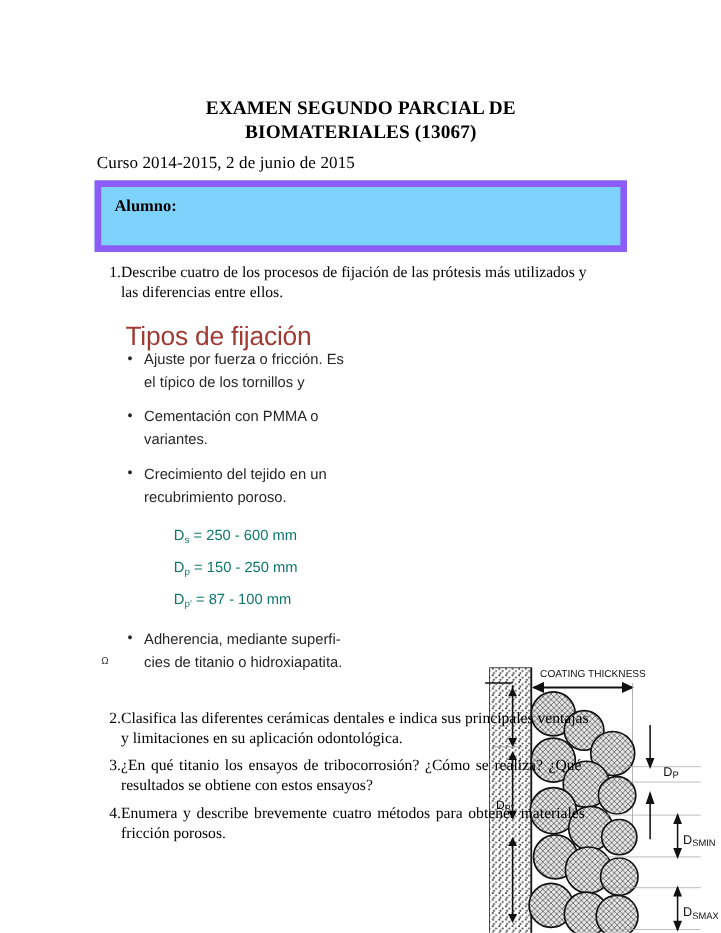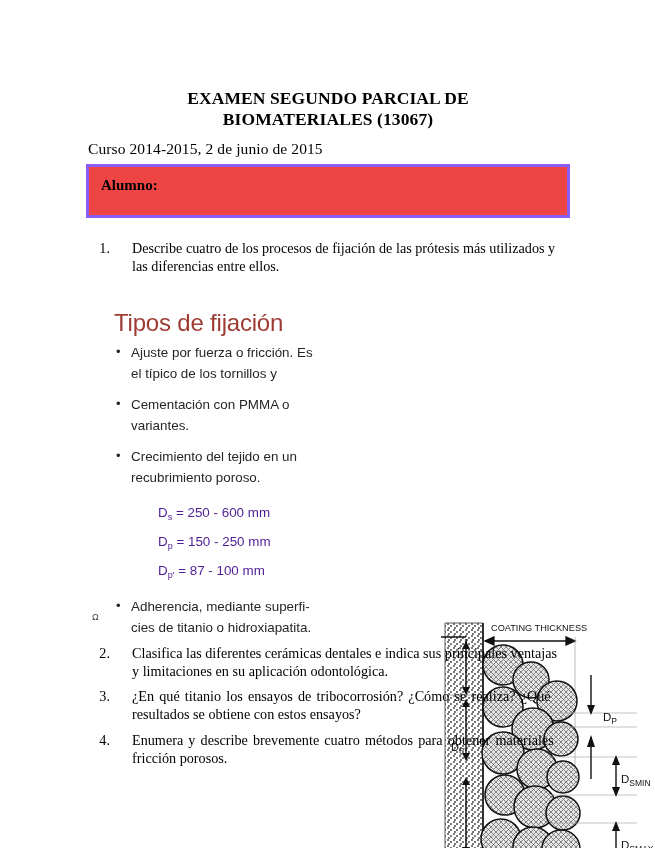--- a/index.html
+++ b/index.html
@@ -48,24 +48,24 @@
     font-size: 15.5px;
     letter-spacing: 0.1px;
   }
 
   
   .alumno-box {
     position: absolute;
     left: 86px;
     top: 164px;
     width: 484px;
-    height: 54px;
-    border: 3px solid #8b5cf6;
+    height: 65px;
+    border: 6px solid #8b5cf6;
     box-sizing: border-box;
-    background: #ef4444;
+    background: #7dd3fc;
   }
   .alumno-label {
     position: absolute;
     left: 12px;
     top: 10px;
     font-family: "Liberation Serif", serif;
     font-weight: bold;
     font-size: 15px;
   }
 
@@ -78,54 +78,53 @@
   }
   .q-num {
     position: absolute;
     left: 0;
     top: 0;
     width: 22px;
     text-align: right;
   }
   .q-text {
     display: block;
-    margin-left: 44px;
+    margin-left: 22px;
   }
   .q-text .ind { display: block; }
 
   #q1 { left: 88px; top: 240px; width: 490px; }
   #q2 { left: 88px; top: 645px; width: 492px; }
   #q3 { left: 88px; top: 688px; width: 492px; }
   #q4 { left: 88px; top: 732px; width: 492px; }
 
   .just { text-align: justify; text-align-last: left; }
   .justify-inter { word-spacing: 1.6px; }
 
   
   .slide {
     position: absolute;
     left: 100px;
     top: 293px;
     width: 470px;
     height: 330px;
-    margin-top: 16px;
   }
   .slide-title {
     position: absolute;
     left: 14px;
     top: 0px;
     font-family: "Liberation Sans", sans-serif;
     font-size: 24px;
     color: #9e3b33;
     letter-spacing: -0.2px;
   }
   .bullets {
     position: absolute;
     left: 14px;
-    top: 34px;
+    top: 24px;
     width: 235px;
     font-family: "Liberation Sans", sans-serif;
     font-size: 13.4px;
     line-height: 20.5px;
     color: #262626;
   }
   .bullet {
     position: relative;
     padding-left: 17px;
     margin-bottom: 11px;
@@ -140,21 +139,21 @@
   }
   .bullet .ln { display: block; }
 
   .formulas {
     margin: 6px 0 11px 44px;
   }
   .formula {
     font-family: "Liberation Sans", sans-serif;
     font-size: 13.4px;
     line-height: 27px;
-    color: #4c1d95;
+    color: #0f766e;
     white-space: nowrap;
   }
   .formula sub {
     font-size: 9px;
     vertical-align: baseline;
     position: relative;
     top: 3px;
   }
 
   .omega-mark {

